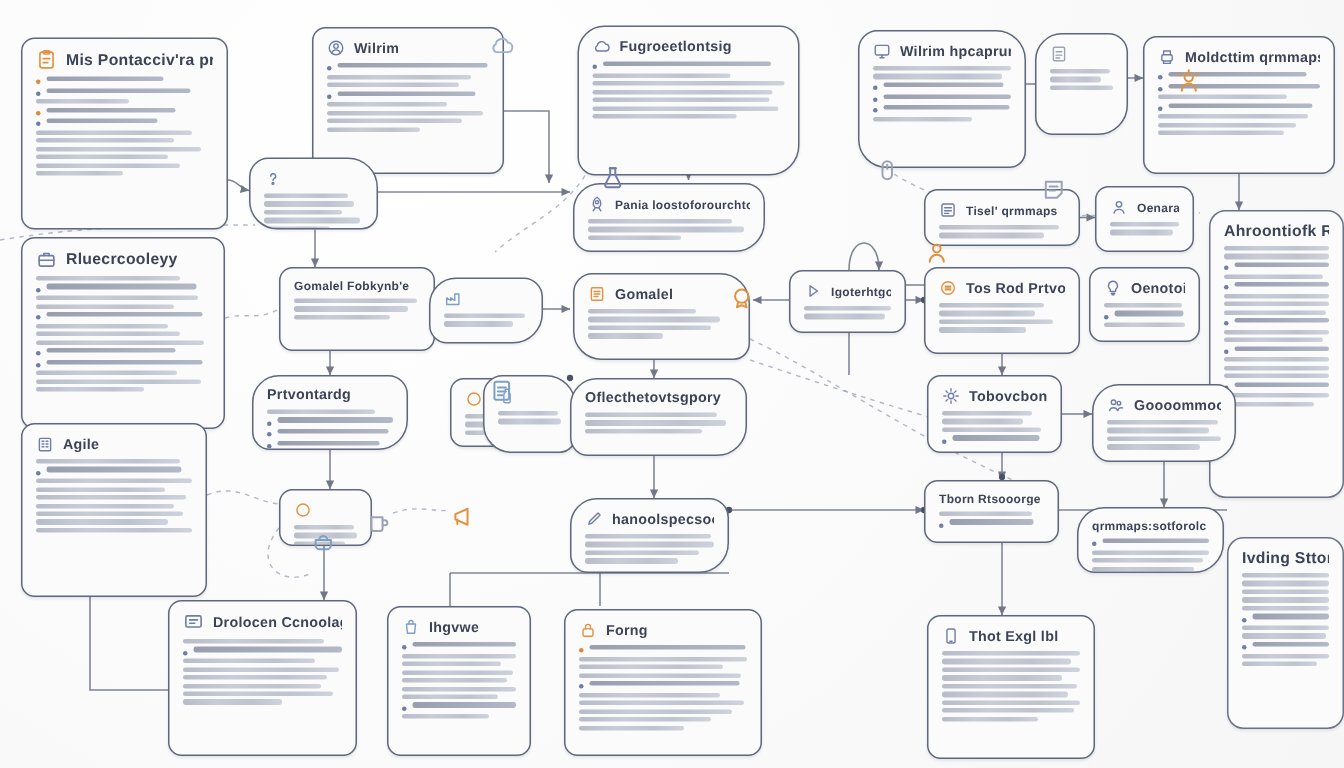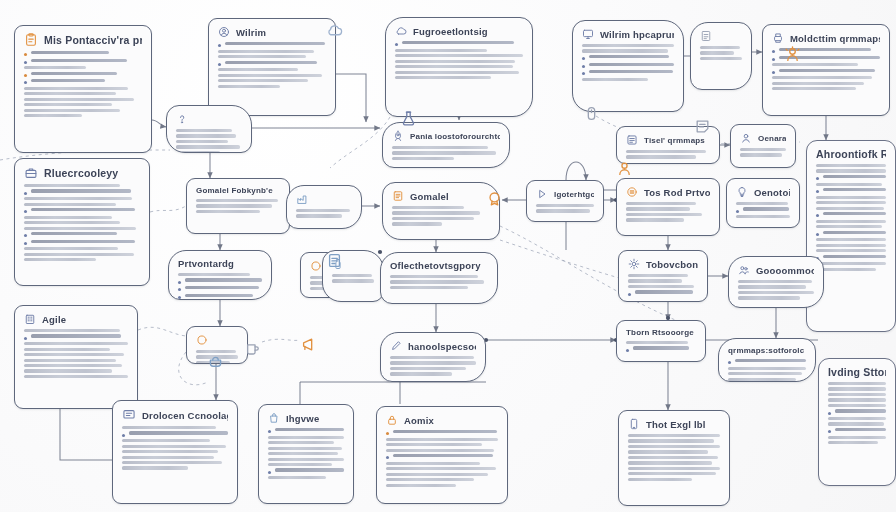--- a/index.html
+++ b/index.html
@@ -801,21 +801,21 @@
             <span class="tx" style="width: 68px;"></span>
           </div>
           <div class="ln-row">
             <span class="tx" style="width: 76px;"></span>
           </div>
           <div class="ln-row">
             <span class="tx" style="width: 62px;"></span>
           </div>
         </div>
       </div>
-      <div class="card note" style="left: 14px; top: 305px; width: 124px; height: 104px;">
+      <div class="card note" style="left: 14px; top: 282px; width: 124px; height: 116px;">
         <div class="hdr">
           <span class="ic">
             <svg width="12" height="12" viewBox="0 0 16 16" fill="none" stroke="#6f7ea8" stroke-width="1.25" stroke-linecap="round" stroke-linejoin="round">
               <rect x="3" y="3" width="10" height="11" rx="1"></rect>
               <path d="M5.4 5.6h1.6M9 5.6h1.6M5.4 8h1.6M9 8h1.6M5.4 10.4h1.6M9 10.4h1.6"></path>
             </svg>
           </span>
           <span class="ttl">Agile</span>
         </div>
         <div class="lines">
@@ -1051,21 +1051,21 @@
         </div>
       </div>
       <div class="card note" style="left: 376px; top: 406px; width: 132px; height: 98px;">
         <div class="hdr">
           <span class="ic">
             <svg width="12" height="12" viewBox="0 0 16 16" fill="none" stroke="#e2913f" stroke-width="1.25" stroke-linecap="round" stroke-linejoin="round">
               <rect x="3.6" y="7" width="8.8" height="6.6" rx="1.4"></rect>
               <path d="M5.8 7V5.2a2.2 2.2 0 014.4 0V7"></path>
             </svg>
           </span>
-          <span class="ttl">Aomix</span>
+          <span class="ttl">Forng</span>
         </div>
         <div class="lines">
           <div class="ln-row">
             <span class="bul o"></span>
             <span class="tx dk" style="width: 104px;"></span>
           </div>
           <div class="ln-row">
             <span class="tx" style="width: 112px;"></span>
           </div>
           <div class="ln-row">

